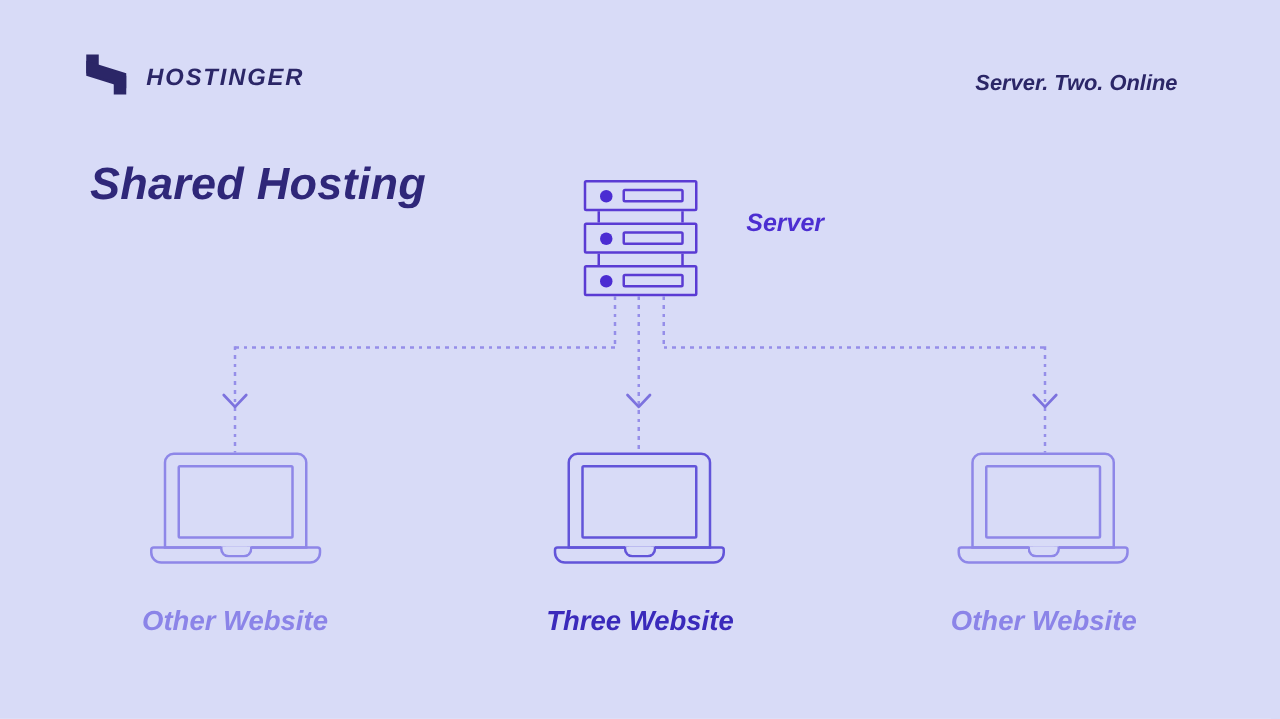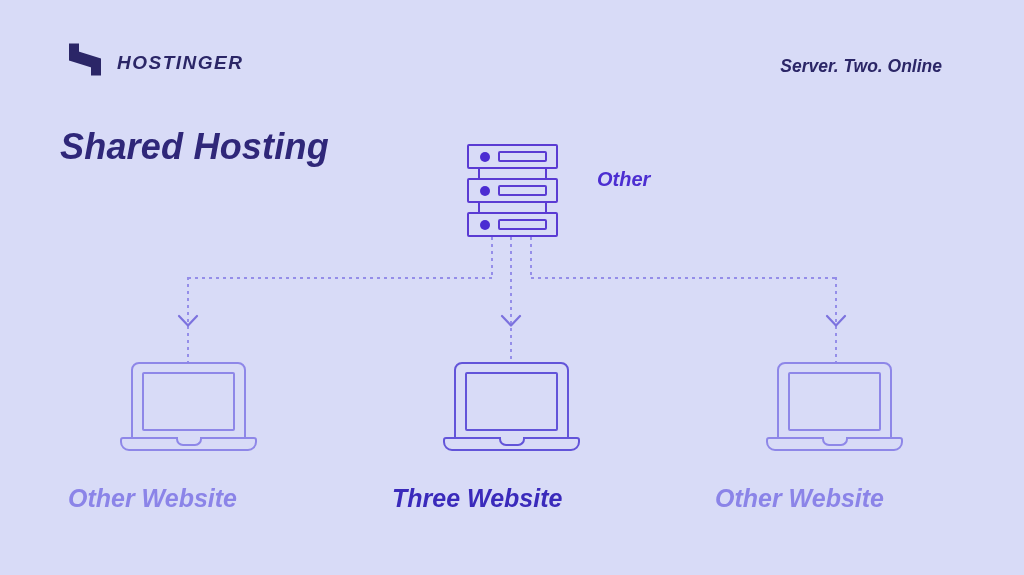--- a/index.html
+++ b/index.html
@@ -20,21 +20,21 @@
   html,body{width:1024px;height:575px;}
   body{font-family:"Liberation Sans",sans-serif;background:#eef0fb;}
   .canvas{position:relative;width:1024px;height:575px;background:var(--bg);overflow:hidden;font-style:italic;}
 
   
   .logo{position:absolute;left:68px;top:43px;width:34px;height:33px;}
   .brand{position:absolute;left:117px;top:52px;font-size:19px;font-weight:800;letter-spacing:1.5px;color:var(--navy);}
   .tagline{position:absolute;right:82px;top:56px;font-size:17.5px;font-weight:700;color:var(--navy);}
 
   
-  .title{position:absolute;left:60px;top:126px;font-size:36px;font-weight:800;color:var(--title);letter-spacing:.2px;}
+  .title{position:absolute;left:72px;top:126px;font-size:36px;font-weight:800;color:var(--title);letter-spacing:.2px;}
 
   
   .server{position:absolute;left:467px;top:144px;width:91px;height:93px;display:flex;flex-direction:column;}
   .unit{height:25px;border:2px solid var(--srv);border-radius:2px;position:relative;}
   .unit .dot{position:absolute;left:11px;top:50%;margin-top:-5px;width:10px;height:10px;border-radius:50%;background:var(--srv-dot);}
   .unit .slot{position:absolute;left:29px;top:5px;width:49px;height:11px;border:2px solid var(--srv);border-radius:2px;}
   .band{height:9px;margin:0 11px;border-left:2px solid var(--srv);border-right:2px solid var(--srv);}
   .server-label{position:absolute;left:597px;top:166px;color:var(--srv-text);font-size:20px;line-height:26px;}
   .server-label .l1{font-weight:700;}
   .server-label .l2{font-weight:400;}
@@ -47,21 +47,21 @@
   
   .laptop{position:absolute;width:137px;height:90px;}
   .laptop .lid{position:absolute;left:11px;top:0;width:115px;height:77px;border:2px solid var(--lc);border-radius:8px 8px 0 0;}
   .laptop .screen{position:absolute;left:9px;top:8px;right:9px;bottom:6px;border:2px solid var(--lc);border-radius:2px;}
   .laptop .base{position:absolute;left:0;top:75px;width:137px;height:14px;border:2px solid var(--lc);border-radius:3px 3px 9px 9px;}
   .laptop .notch{position:absolute;left:50%;transform:translateX(-50%);top:-2px;width:26px;height:9px;background:var(--bg);border:2px solid var(--lc);border-top:none;border-radius:0 0 7px 7px;}
   .laptop.dark{--lc:var(--dark-laptop);}
   .laptop.light{--lc:var(--light-laptop);}
 
   
-  .site-label{position:absolute;top:484px;width:240px;text-align:left;font-size:25px;font-weight:700;}
+  .site-label{position:absolute;top:484px;width:240px;text-align:center;font-size:22px;font-weight:700;}
   .site-label.light{color:var(--light-label);}
   .site-label.dark{color:var(--dark-label);}
 </style>
 </head>
 <body>
 
 <div class="canvas">
 
   <svg class="logo" viewBox="0 0 34 32">
     <polygon points="1,0 11,0 11,10 33,17 33,27 1,17" fill="#2b2667"></polygon>
@@ -83,21 +83,21 @@
       <span class="slot"></span>
     </div>
     <div class="band"></div>
     <div class="unit">
       <span class="dot"></span>
       <span class="slot"></span>
     </div>
   </div>
 
   <div class="server-label">
-    <div class="l1">Other</div>
+    <div class="l1">Server</div>
   </div>
 
   <div class="vdash" style="left:491px;top:237px;height:42px;"></div>
   <div class="vdash" style="left:510px;top:237px;height:125px;"></div>
   <div class="vdash" style="left:530px;top:237px;height:42px;"></div>
   <div class="hdash" style="left:188px;top:277px;width:305px;"></div>
   <div class="hdash" style="left:531px;top:277px;width:306px;"></div>
   <div class="vdash" style="left:187px;top:277px;height:85px;"></div>
   <div class="vdash" style="left:835px;top:277px;height:85px;"></div>
 

